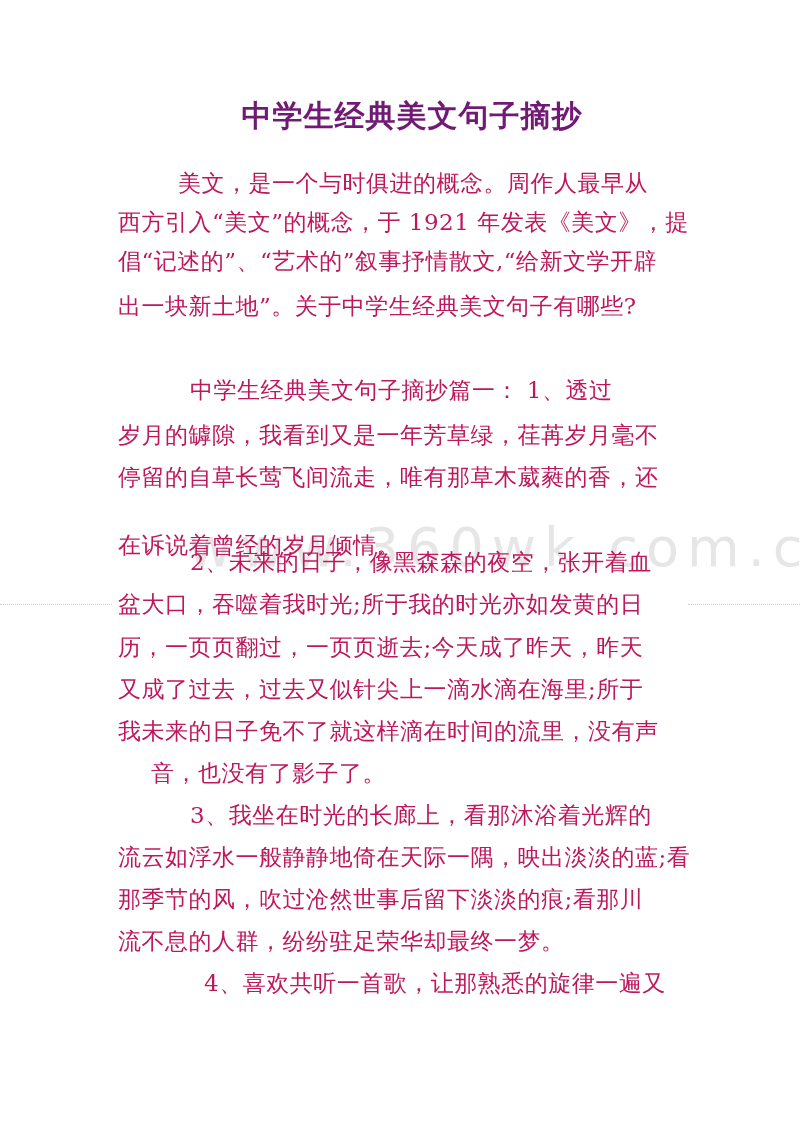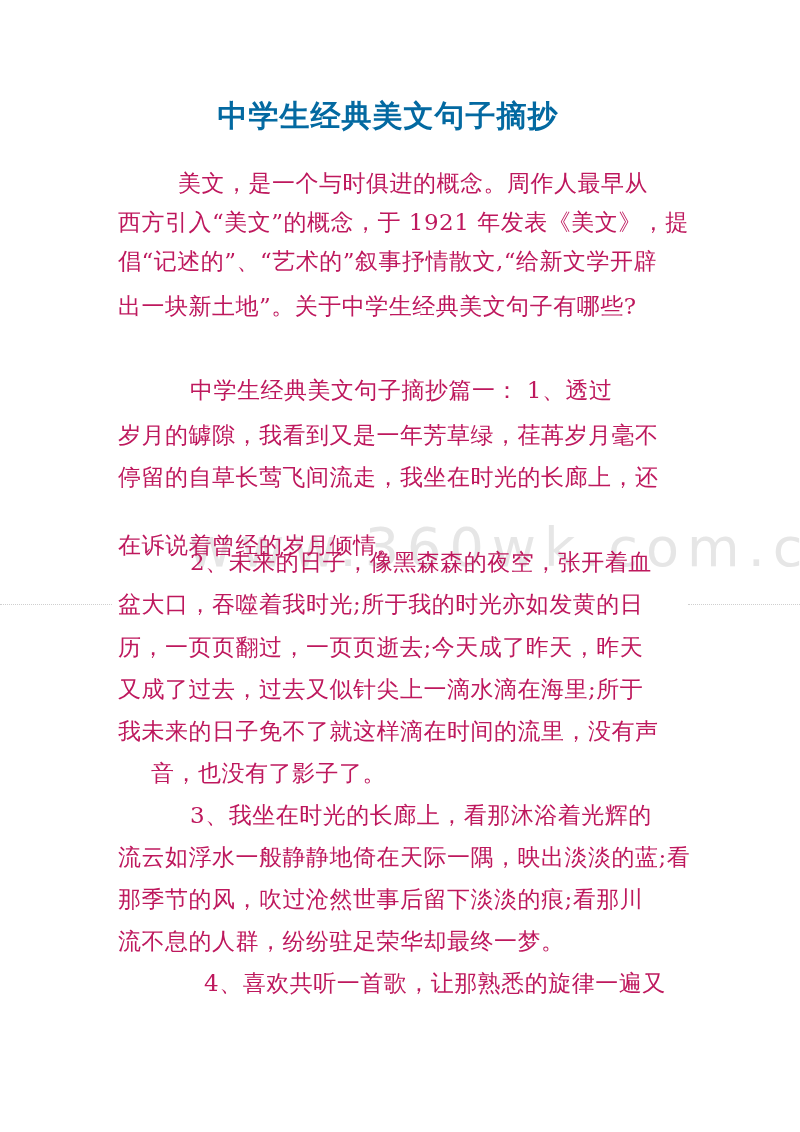--- a/index.html
+++ b/index.html
@@ -1,21 +1,21 @@
 <!DOCTYPE html>
 <html><head>
   <meta charset="utf-8">
   <style>
     html, body { margin: 0; padding: 0; background: #ffffff; }
     body { width: 800px; height: 1132px; position: relative; overflow: hidden; }
     .page { position: absolute; left: 0; top: 0; width: 800px; height: 1132px; background: #fff; }
     .title {
       position: absolute; left: 0; width: 776px; top: 96px;
       text-align: center; font-family: "DejaVu Sans", sans-serif;
-      font-size: 30px; font-weight: bold; color: #0369a1; letter-spacing: 1px;
+      font-size: 30px; font-weight: bold; color: #701a75; letter-spacing: 1px; padding-left: 24px;
     }
     .line {
       position: absolute; left: 118px; white-space: nowrap;
       font-family: "DejaVu Serif", serif; font-size: 23px; color: #be185d;
       letter-spacing: 0.5px;
     }
     .watermark {
       position: absolute; left: 188px; top: 516px;
       font-family: "DejaVu Sans", sans-serif; font-size: 54px;
       color: #e6e6e6; letter-spacing: 8px; z-index: 0;
@@ -36,21 +36,21 @@
 
   <div class="title">中学生经典美文句子摘抄</div>
 
   <div id="body-lines">
       <div class="line" style="top: 168px; left: 178px;">美文，是一个与时俱进的概念。周作人最早从</div>
       <div class="line" style="top: 207px;">西方引入“美文”的概念，于 1921 年发表《美文》，提</div>
       <div class="line" style="top: 246px;">倡“记述的”、“艺术的”叙事抒情散文,“给新文学开辟</div>
       <div class="line" style="top: 291px;">出一块新土地”。关于中学生经典美文句子有哪些?</div>
       <div class="line" style="top: 375px; left: 190px;">中学生经典美文句子摘抄篇一：        1、透过</div>
       <div class="line" style="top: 420px;">岁月的罅隙，我看到又是一年芳草绿，荏苒岁月毫不</div>
-      <div class="line" style="top: 462px;">停留的自草长莺飞间流走，我坐在时光的长廊上，还</div>
+      <div class="line" style="top: 462px;">停留的自草长莺飞间流走，唯有那草木葳蕤的香，还</div>
       <div class="line" style="top: 530px;">在诉说着曾经的岁月倾情。</div>
       <div class="line" style="top: 547px; left: 190px;">2、未来的日子，像黑森森的夜空，张开着血</div>
       <div class="line" style="top: 589px;">盆大口，吞噬着我时光;所于我的时光亦如发黄的日</div>
       <div class="line" style="top: 632px;">历，一页页翻过，一页页逝去;今天成了昨天，昨天</div>
       <div class="line" style="top: 674px;">又成了过去，过去又似针尖上一滴水滴在海里;所于</div>
       <div class="line" style="top: 716px;">我未来的日子免不了就这样滴在时间的流里，没有声</div>
       <div class="line" style="top: 758px; margin-left: 33px;">音，也没有了影子了。</div>
       <div class="line" style="top: 800px; left: 190px;">3、我坐在时光的长廊上，看那沐浴着光辉的</div>
       <div class="line" style="top: 842px;">流云如浮水一般静静地倚在天际一隅，映出淡淡的蓝;看</div>
       <div class="line" style="top: 884px;">那季节的风，吹过沧然世事后留下淡淡的痕;看那川</div>

